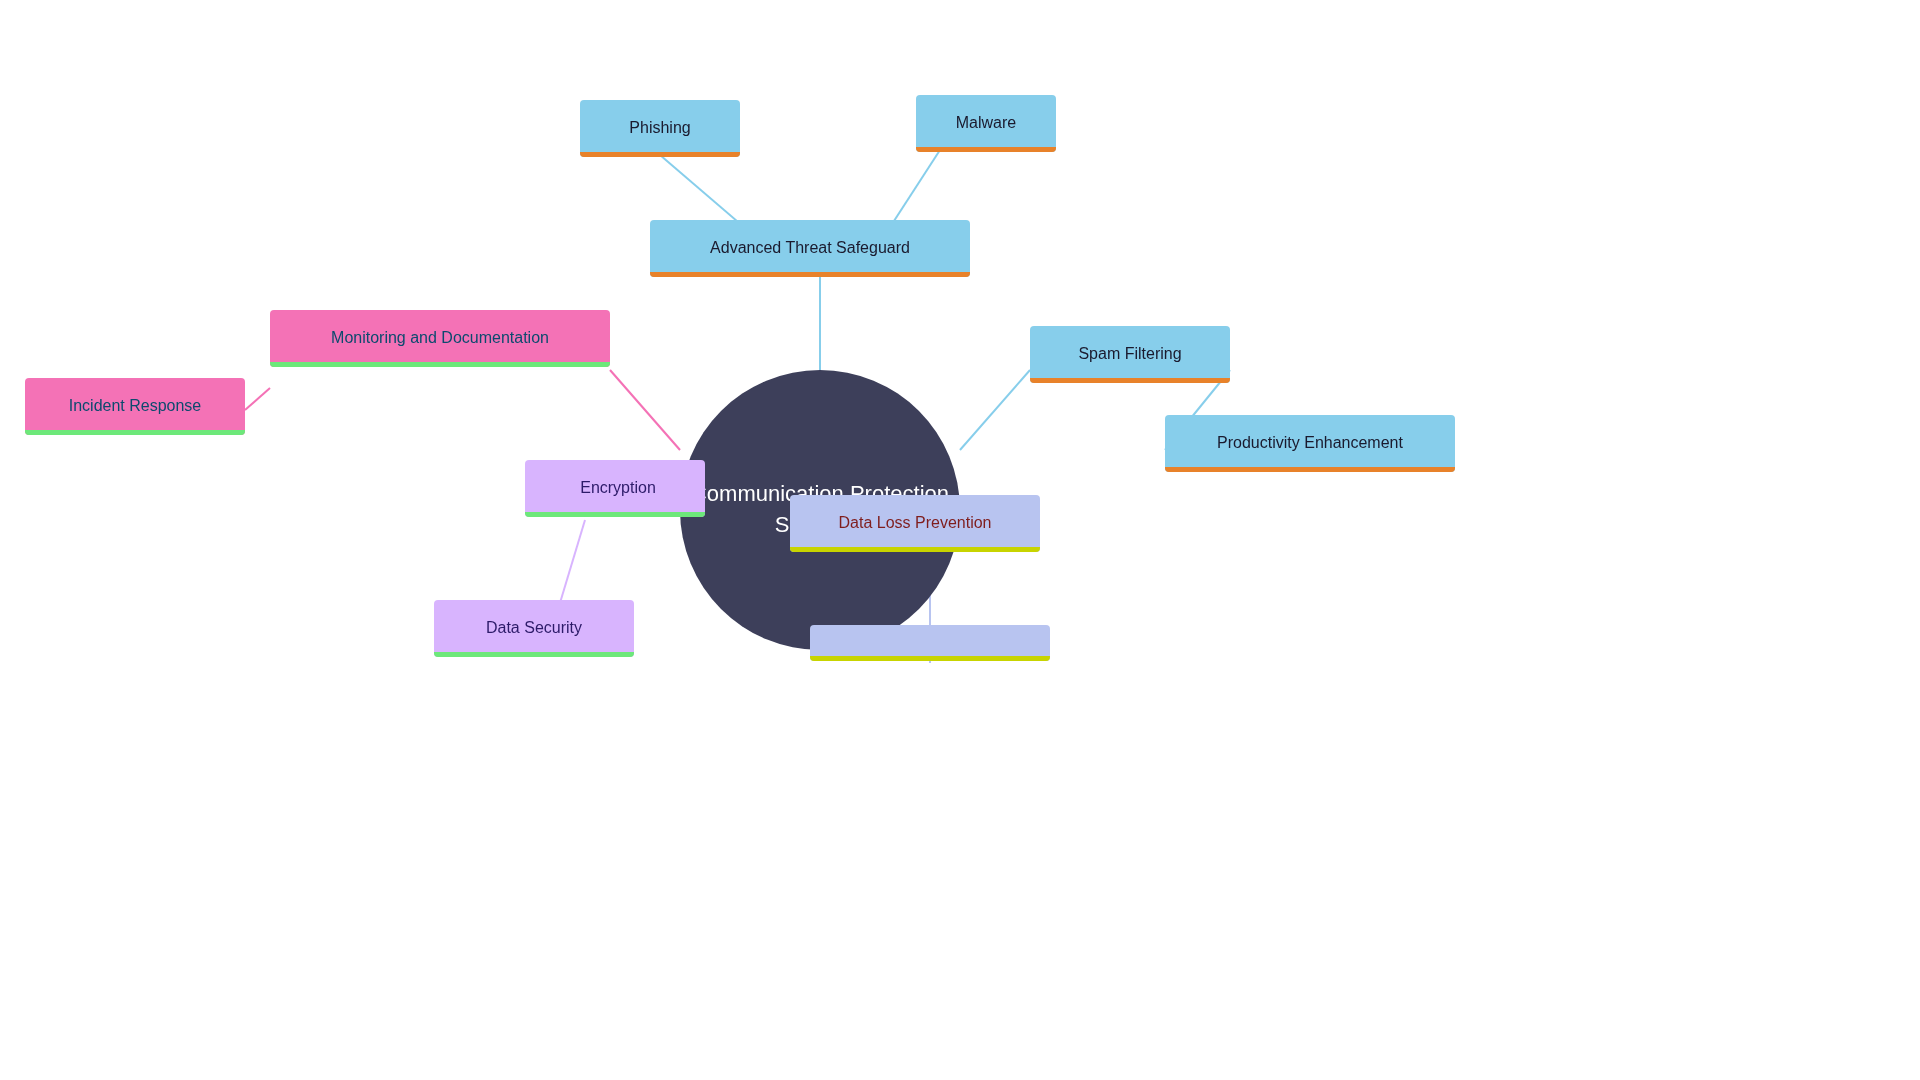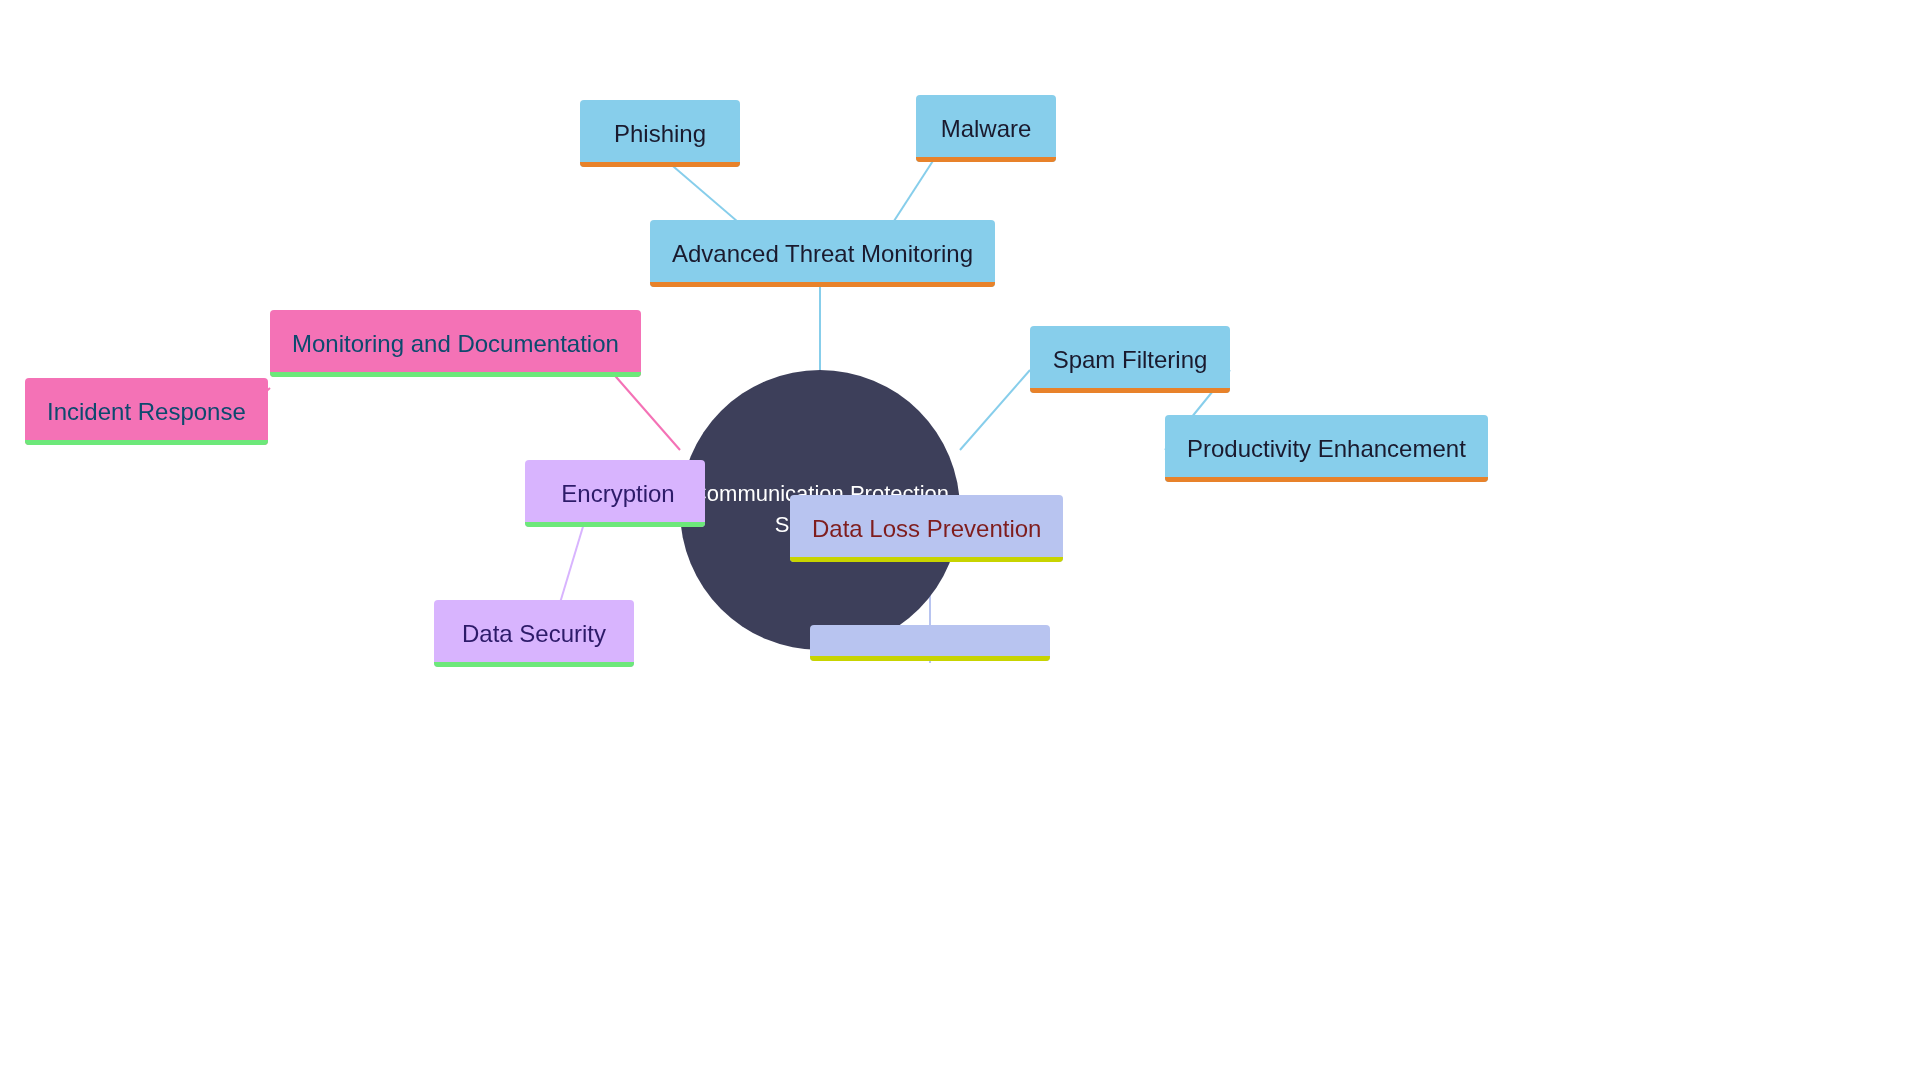--- a/index.html
+++ b/index.html
@@ -32,21 +32,21 @@
       font-size: 22px;
       font-weight: 500;
       line-height: 1.4;
       left: 680px;
       top: 370px;
     }
     .node {
       position: absolute;
       padding: 18px 22px;
       border-radius: 4px;
-      font-size: 24px;
+      font-size: 16px;
       font-weight: 500;
       text-align: center;
       line-height: 1.3;
     }
     .node-bottom-bar {
       position: absolute;
       bottom: 0;
       left: 0;
       right: 0;
       height: 5px;
@@ -127,21 +127,21 @@
   <span>Phishing</span>
   <div class="node-bottom-bar"></div>
 </div>
 
 <div class="node node-blue" id="malware">
   <span>Malware</span>
   <div class="node-bottom-bar"></div>
 </div>
 
 <div class="node node-blue" id="advanced-threat">
-  <span>Advanced Threat Monitoring</span>
+  <span>Advanced Threat Safeguard</span>
   <div class="node-bottom-bar"></div>
 </div>
 
 <div class="node node-blue" id="spam-filtering">
   <span>Spam Filtering</span>
   <div class="node-bottom-bar"></div>
 </div>
 
 <div class="node node-blue" id="productivity">
   <span>Productivity Enhancement</span>

